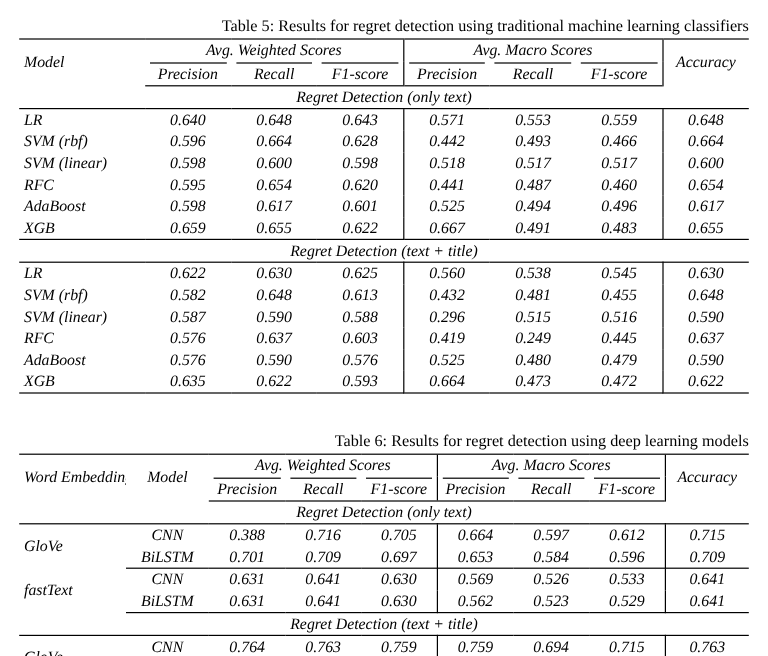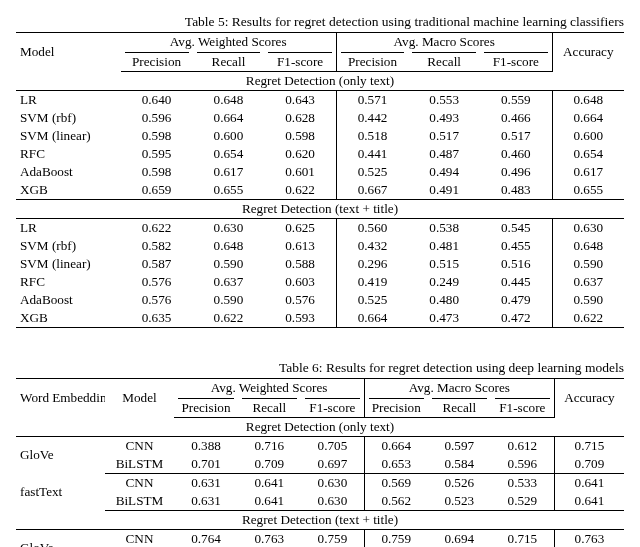--- a/index.html
+++ b/index.html
@@ -18,20 +18,21 @@
   .caption {
     text-align: right;
     margin: 6px 0 2px 0;
     font-size: 13.5px;
   }
   table.results {
     border-collapse: collapse;
     margin: 0 auto 20px auto;
     width: 100%;
     table-layout: fixed;
+    font-style: italic;
   }
   table.results th,
   table.results td {
     padding: 1px 4px;
     white-space: nowrap;
     overflow: hidden;
     text-align: center;
     font-weight: normal;
   }
   table.results td.model-name,

